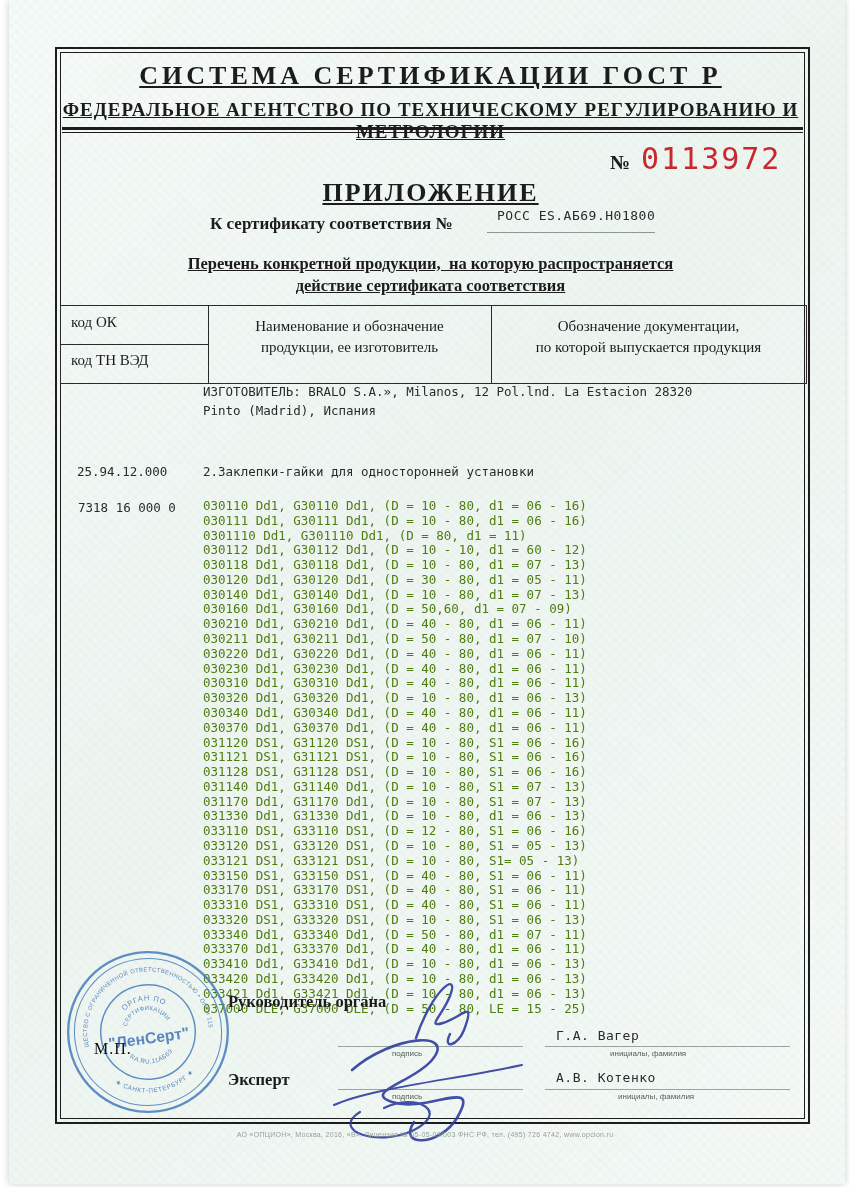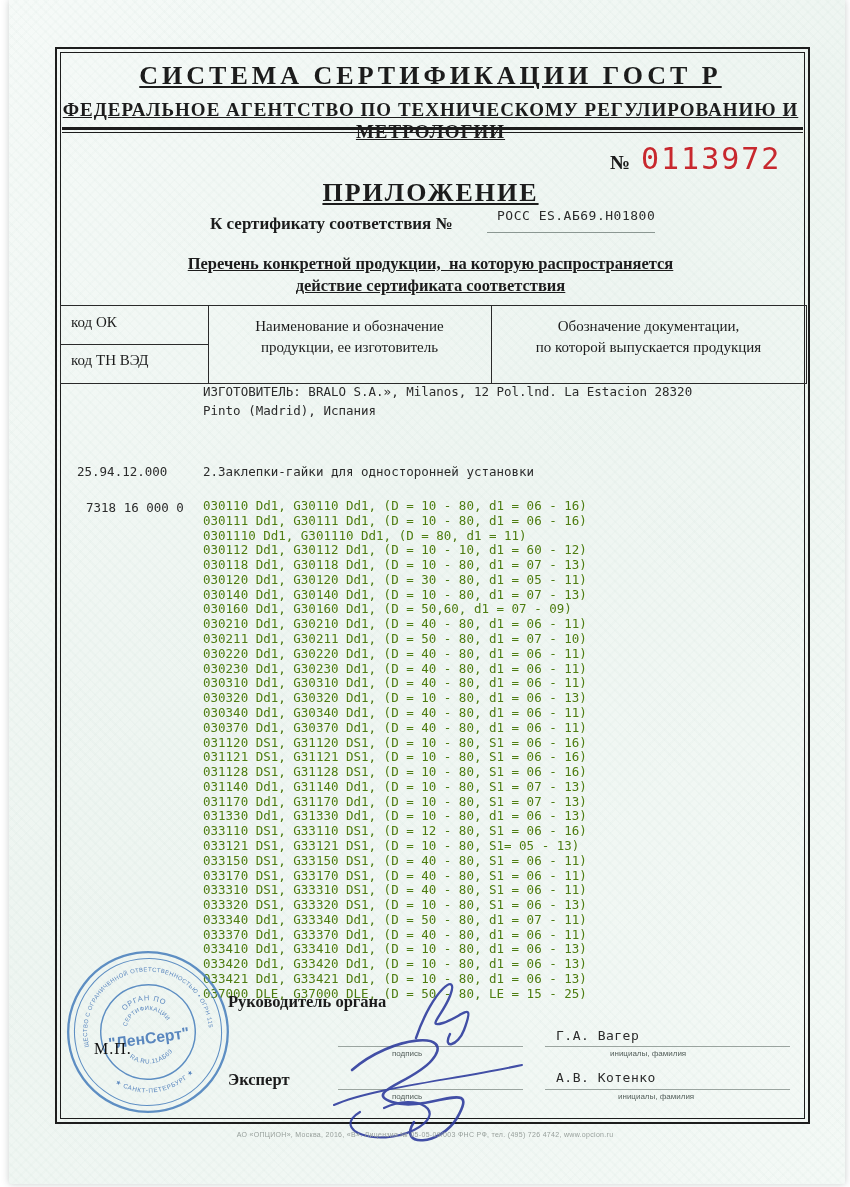--- a/index.html
+++ b/index.html
@@ -34,21 +34,21 @@
   .v1{left:147px;} .v2{left:430px;}
   .hdiv{position:absolute;left:0;width:147px;top:38px;height:1.3px;background:#2a2a2a;}
   .tcell{position:absolute;font-size:15px;}
   .lab-ok{left:10px;top:8px;} .lab-tnved{left:10px;top:46px;}
   .col2{left:147px;width:283px;text-align:center;}
   .col3{left:430px;width:315px;text-align:center;}
   .r1{top:12px;} .r2{top:33px;}
   .body-mono{font-size:12.5px;white-space:pre;}
   .man1{left:203px;top:384px;} .man2{left:203px;top:403px;}
   .code-ok{left:77px;top:464px;} .group{left:203px;top:464px;}
-  .code-tnved{left:86px;top:500px;}
+  .code-tnved{left:78px;top:500px;}
   .items{left:203px;top:499px;}
   .product-line{white-space:pre;line-height:14.78px;font-size:12.5px;
                 font-family:"DejaVu Sans Mono","Liberation Mono",monospace;color:#4d7c0f;}
   .sig-label{font-size:16.5px;font-weight:bold;}
   .lab-head{left:228px;top:992px;} .lab-expert{left:228px;top:1070px;}
   .sigline{height:1px;background:#9aa49f;}
   .sl1{left:338px;top:1046px;width:185px;} .sl2{left:338px;top:1089px;width:185px;}
   .nl1{left:545px;top:1046px;width:245px;} .nl2{left:545px;top:1089px;width:245px;}
   .tiny{font-size:8px;color:#55605c;font-family:"Liberation Sans","DejaVu Sans",sans-serif;}
   .cap-s1{left:392px;top:1049px;} .cap-s2{left:392px;top:1092px;}
@@ -124,20 +124,21 @@
       <div class="product-line">030320 Dd1, G30320 Dd1, (D = 10 - 80, d1 = 06 - 13)</div>
       <div class="product-line">030340 Dd1, G30340 Dd1, (D = 40 - 80, d1 = 06 - 11)</div>
       <div class="product-line">030370 Dd1, G30370 Dd1, (D = 40 - 80, d1 = 06 - 11)</div>
       <div class="product-line">031120 DS1, G31120 DS1, (D = 10 - 80, S1 = 06 - 16)</div>
       <div class="product-line">031121 DS1, G31121 DS1, (D = 10 - 80, S1 = 06 - 16)</div>
       <div class="product-line">031128 DS1, G31128 DS1, (D = 10 - 80, S1 = 06 - 16)</div>
       <div class="product-line">031140 Dd1, G31140 Dd1, (D = 10 - 80, S1 = 07 - 13)</div>
       <div class="product-line">031170 Dd1, G31170 Dd1, (D = 10 - 80, S1 = 07 - 13)</div>
       <div class="product-line">031330 Dd1, G31330 Dd1, (D = 10 - 80, d1 = 06 - 13)</div>
       <div class="product-line">033110 DS1, G33110 DS1, (D = 12 - 80, S1 = 06 - 16)</div>
+      <div class="product-line">033120 DS1, G33120 DS1, (D = 10 - 80, S1 = 05 - 13)</div>
       <div class="product-line">033121 DS1, G33121 DS1, (D = 10 - 80, S1= 05 - 13)</div>
       <div class="product-line">033150 DS1, G33150 DS1, (D = 40 - 80, S1 = 06 - 11)</div>
       <div class="product-line">033170 DS1, G33170 DS1, (D = 40 - 80, S1 = 06 - 11)</div>
       <div class="product-line">033310 DS1, G33310 DS1, (D = 40 - 80, S1 = 06 - 11)</div>
       <div class="product-line">033320 DS1, G33320 DS1, (D = 10 - 80, S1 = 06 - 13)</div>
       <div class="product-line">033340 Dd1, G33340 Dd1, (D = 50 - 80, d1 = 07 - 11)</div>
       <div class="product-line">033370 Dd1, G33370 Dd1, (D = 40 - 80, d1 = 06 - 11)</div>
       <div class="product-line">033410 Dd1, G33410 Dd1, (D = 10 - 80, d1 = 06 - 13)</div>
       <div class="product-line">033420 Dd1, G33420 Dd1, (D = 10 - 80, d1 = 06 - 13)</div>
       <div class="product-line">033421 Dd1, G33421 Dd1, (D = 10 - 80, d1 = 06 - 13)</div>

